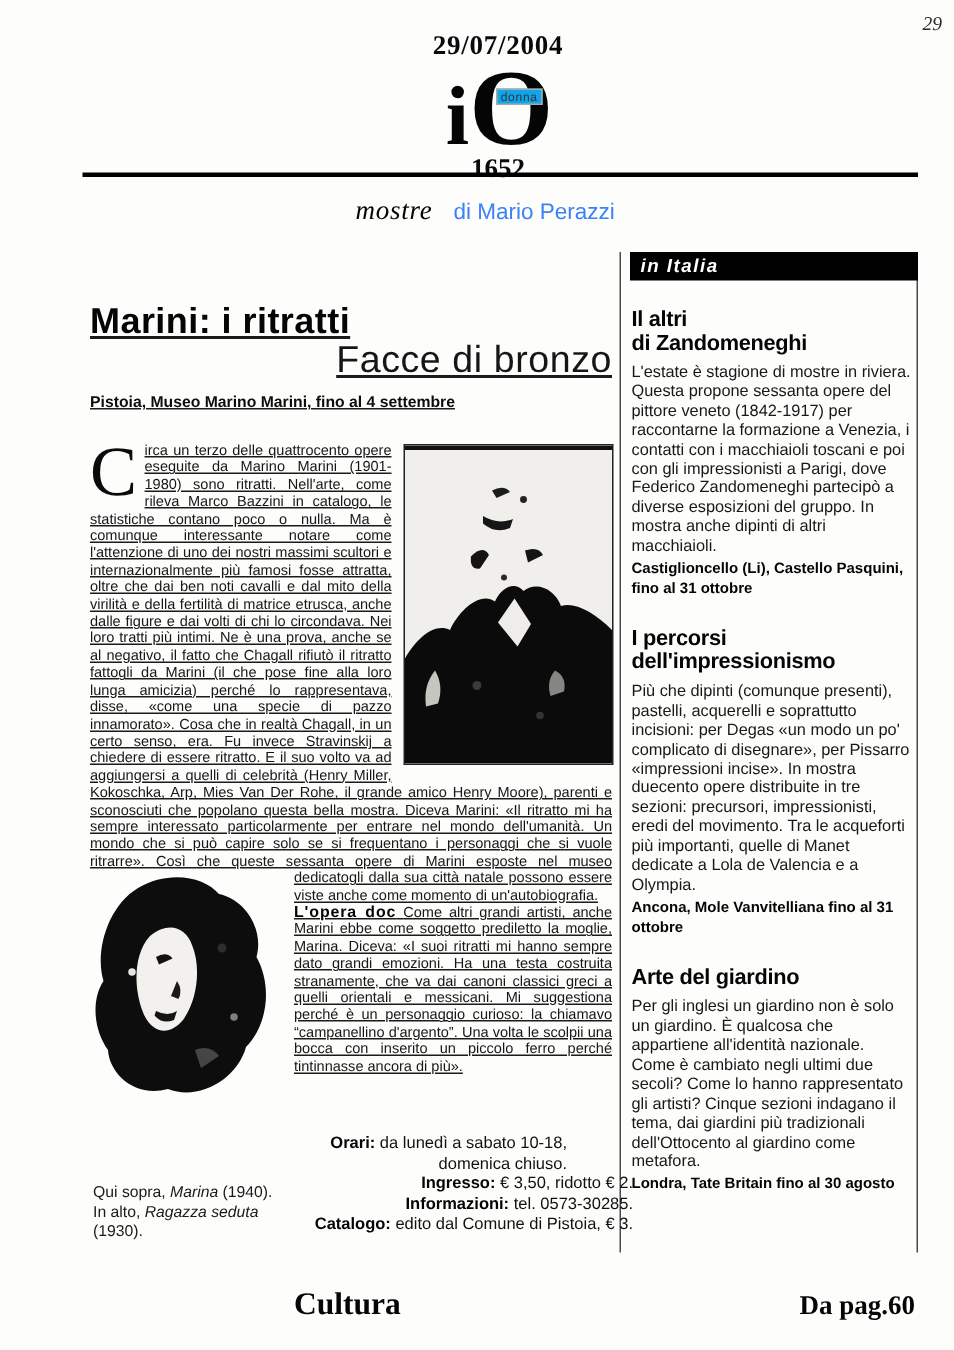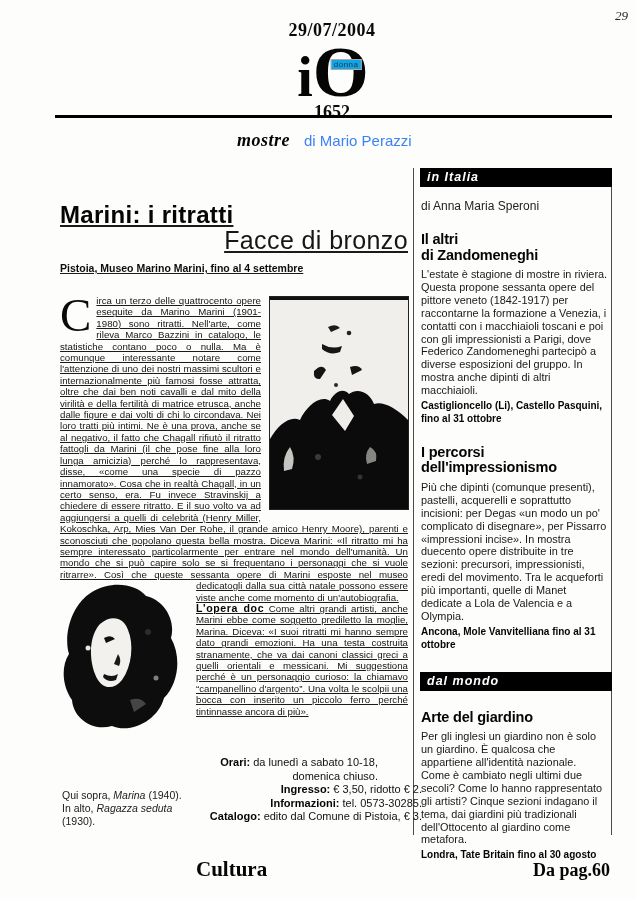--- a/index.html
+++ b/index.html
@@ -14,21 +14,21 @@
   .logo{position:relative;height:60px;margin-top:1px;}
   .logo-i{font-family:"Liberation Serif",serif;font-weight:bold;font-size:56px;line-height:60px;color:#050505;}
   .logo-o{font-family:"Liberation Serif",serif;font-weight:bold;font-size:72px;line-height:60px;letter-spacing:-2px;color:#050505;}
   .logo-donna{position:absolute;top:17px;left:50%;transform:translateX(-4%);font-size:8px;
               letter-spacing:.5px;color:#333;background:#0ea5e9;border:1px solid #aaa;padding:0 2px;}
   .m-issue{font-family:"Liberation Serif",serif;font-weight:bold;font-size:18px;margin-top:0;color:#0a0a0a;}
 
   .m-rule{position:absolute;top:115px;left:55px;width:557px;height:3px;background:#000;}
 
   .rubric{position:absolute;top:130px;left:237px;}
-  .rubric-label{font-family:"Liberation Serif",serif;font-weight:bold;font-style:italic;
+  .rubric-label{font-family:"Liberation Serif",serif;font-weight:normal;font-style:italic;
                 font-size:18px;letter-spacing:.5px;color:#050505;}
   .rubric-byline{font-size:15px;margin-left:14px;color:#3b82f6;}
 
   .vrule{position:absolute;width:1px;background:#4a4a4a;top:168px;height:667px;}
   .v-left{left:413px;}
   .v-right{left:611px;}
 
   .article{position:absolute;left:60px;top:201px;width:348px;text-decoration:underline;}
   .a-title{font-size:24px;font-weight:bold;letter-spacing:.3px;margin:0;color:#050505;}
   .a-sub{font-size:25px;font-weight:400;margin:-3px 0 0 0;text-align:right;letter-spacing:.4px;color:#161616;}
@@ -137,37 +137,35 @@
     <div><b>Catalogo:</b> <span>edito dal Comune di Pistoia, € 3.</span></div>
   </div>
 
   <div class="caption">
     <span>Qui sopra, </span><i>Marina</i><span> (1940).</span><br>
     <span>In alto, </span><i>Ragazza seduta</i><span> (1930).</span>
   </div>
 
   <aside class="sidebar">
     <div class="bar">in Italia</div>
-    <div class="s-byline">di Anna Maria Speroni</div>
 
     <h3 class="s-h">
       <span>Il altri</span><br>
       <span>di Zandomeneghi</span>
     </h3>
     <p class="s-p">L'estate è stagione di mostre in riviera. Questa propone sessanta opere del pittore veneto (1842-1917) per raccontarne la formazione a Venezia, i contatti con i macchiaioli toscani e poi con gli impressionisti a Parigi, dove Federico Zandomeneghi partecipò a diverse esposizioni del gruppo. In mostra anche dipinti di altri macchiaioli.</p>
     <div class="s-venue">Castiglioncello (Li), Castello Pasquini, fino al 31 ottobre</div>
 
     <h3 class="s-h">
       <span>I percorsi</span><br>
       <span>dell'impressionismo</span>
     </h3>
     <p class="s-p">Più che dipinti (comunque presenti), pastelli, acquerelli e soprattutto incisioni: per Degas «un modo un po' complicato di disegnare», per Pissarro «impressioni incise». In mostra duecento opere distribuite in tre sezioni: precursori, impressionisti, eredi del movimento. Tra le acqueforti più importanti, quelle di Manet dedicate a Lola de Valencia e a Olympia.</p>
     <div class="s-venue">Ancona, Mole Vanvitelliana fino al 31 ottobre</div>
 
-    <div class="bar bar-2">dal mondo</div>
 
     <h3 class="s-h">
       <span>Arte del giardino</span>
     </h3>
     <p class="s-p">Per gli inglesi un giardino non è solo un giardino. È qualcosa che appartiene all'identità nazionale. Come è cambiato negli ultimi due secoli? Come lo hanno rappresentato gli artisti? Cinque sezioni indagano il tema, dai giardini più tradizionali dell'Ottocento al giardino come metafora.</p>
     <div class="s-venue">Londra, Tate Britain fino al 30 agosto</div>
   </aside>
 
   <div class="f-section">Cultura</div>
   <div class="f-page">Da pag.60</div>

